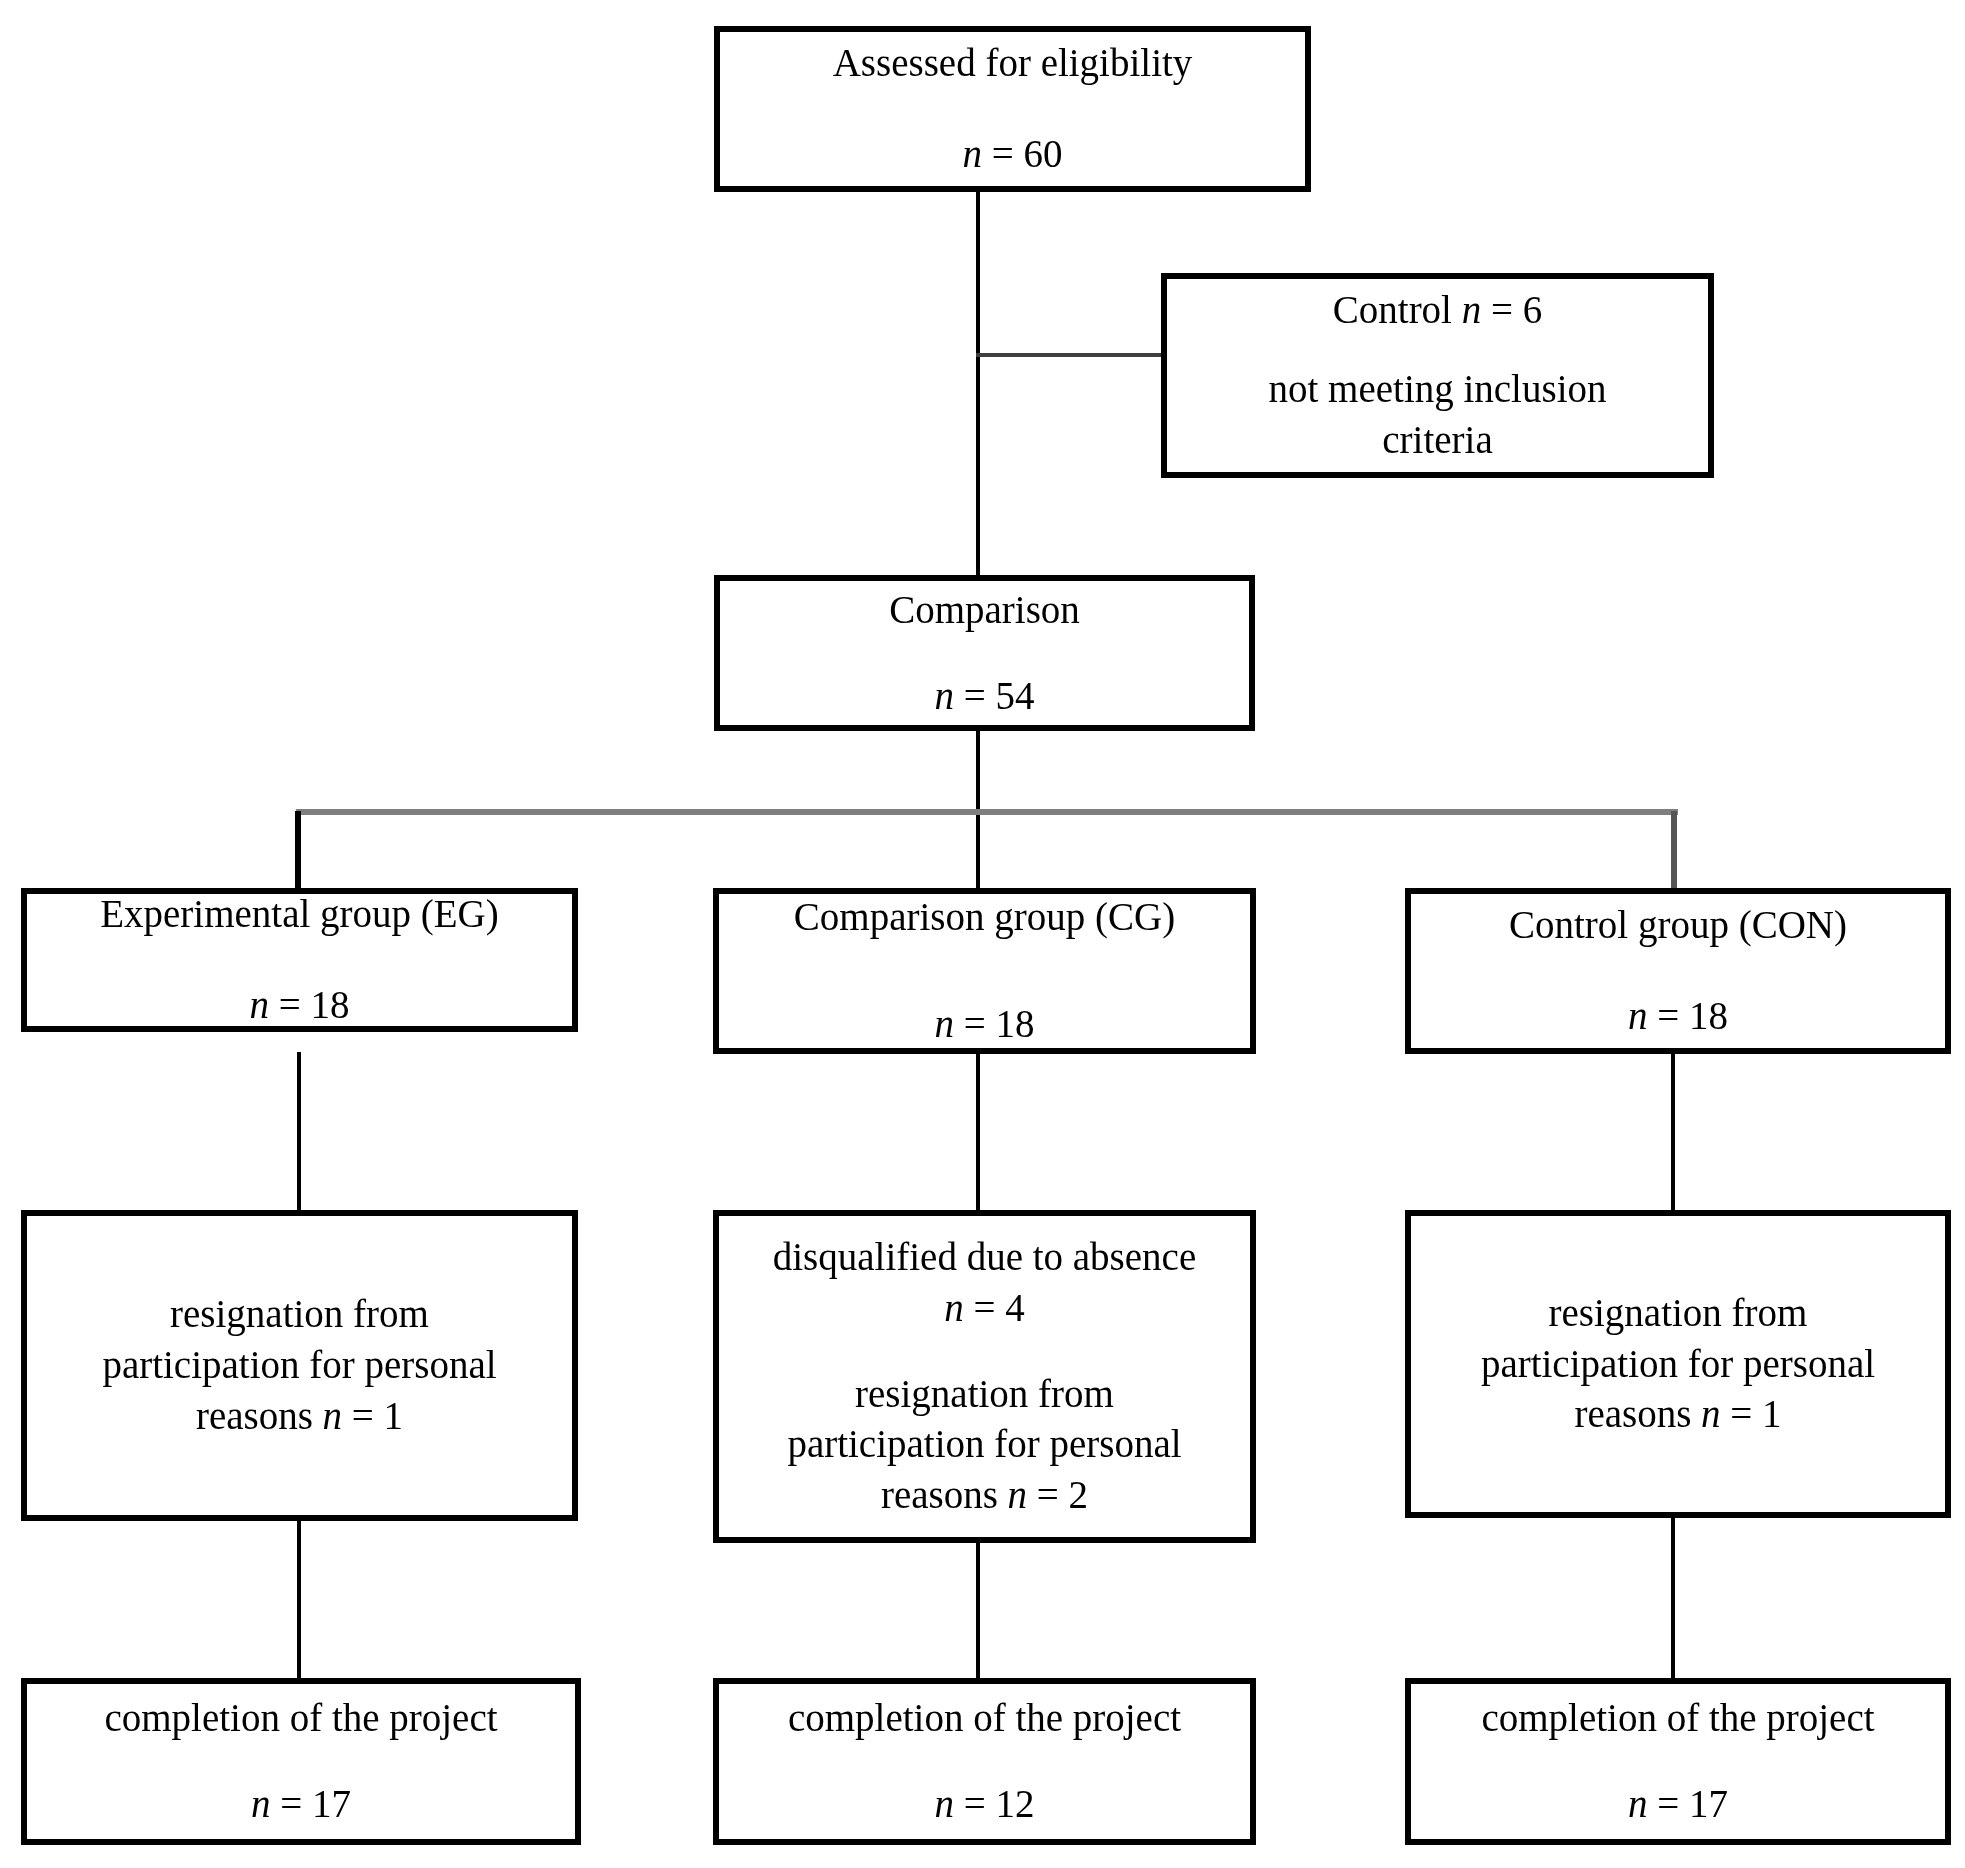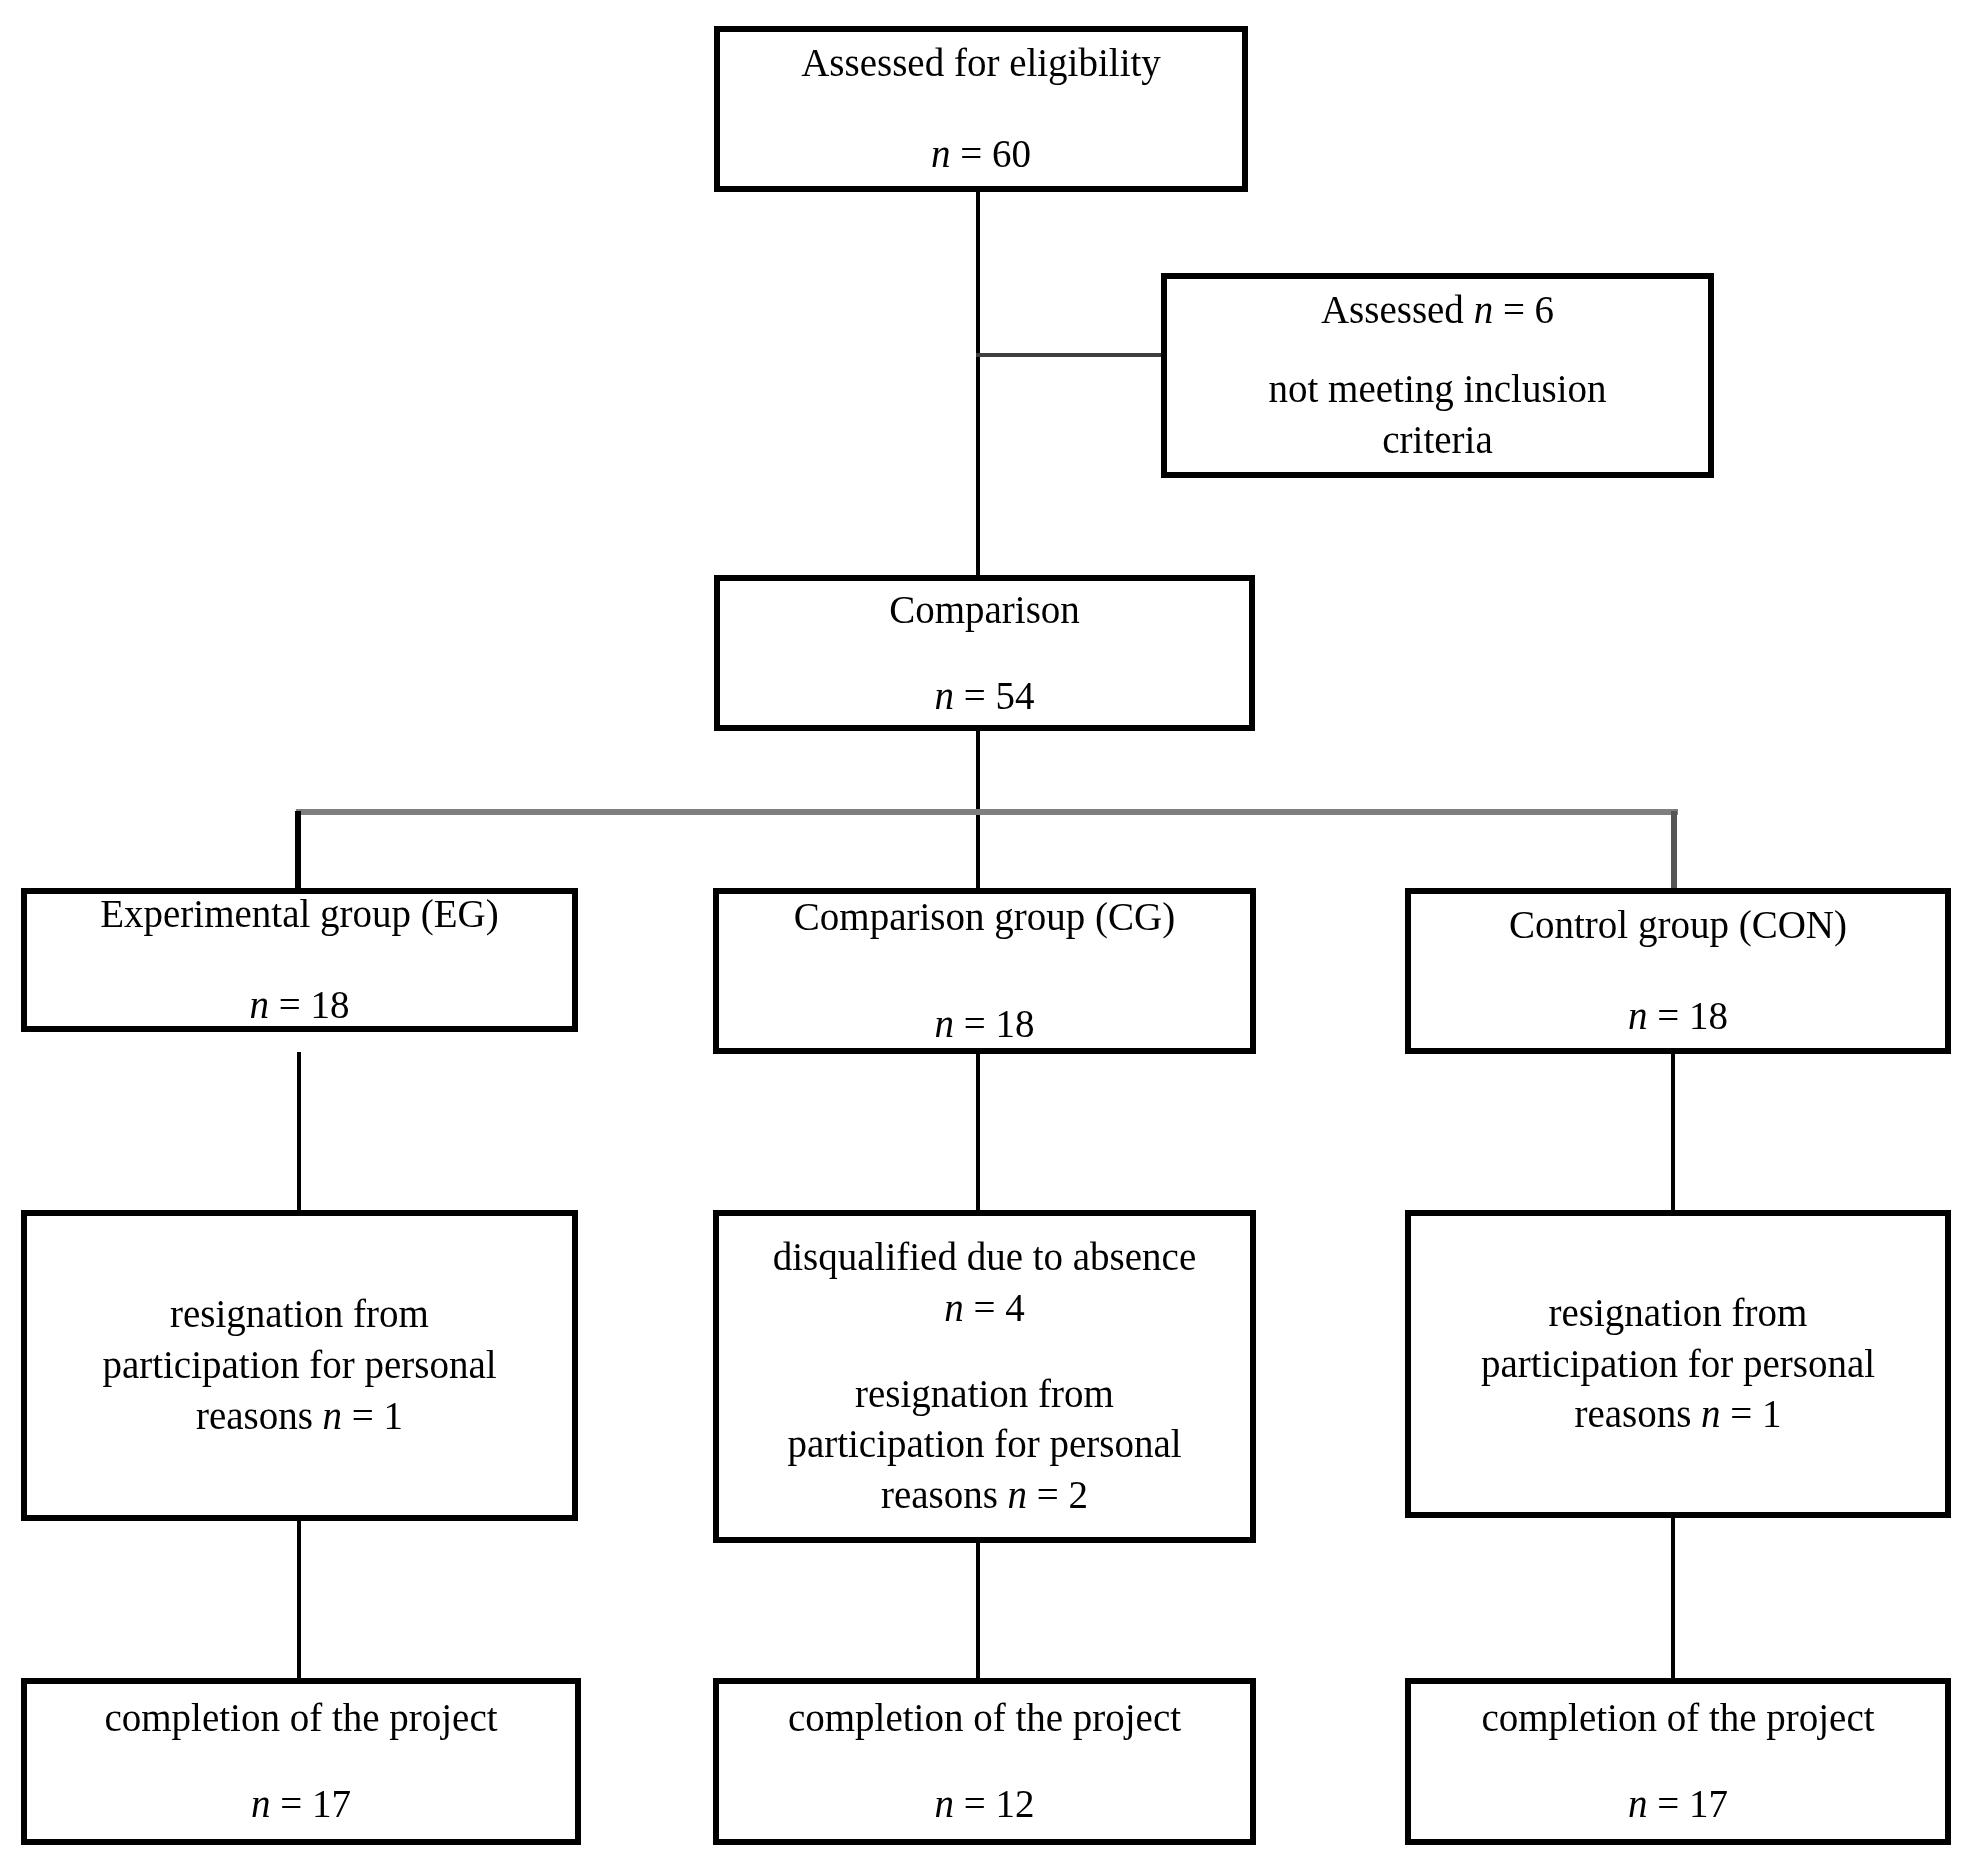--- a/index.html
+++ b/index.html
@@ -24,21 +24,21 @@
     justify-content:center;
     text-align:center;
     z-index:2;
   }
   .box p{margin:0;line-height:1.3;}
   .narrow{width:429px;}
   .conn{position:absolute;background:#000000;z-index:1;}
   i{font-style:italic;}
 
   
-  #n-assessed   {left:714px;top:26px;   width:534px;height:166px;row-gap:40px;justify-content:center;}
+  #n-assessed   {left:714px;top:26px;   width:597px;height:166px;row-gap:40px;justify-content:center;}
   #n-excluded   {left:1161px;top:273px;  width:553px;height:205px;row-gap:28px;}
   #n-allocation {left:714px;top:575px;  width:541px;height:156px;row-gap:35px;}
   #n-eg         {left:21px;  top:888px; width:557px;height:144px;row-gap:40px;}
   #n-cg         {left:713px;top:888px; width:543px;height:166px;row-gap:56px;}
   #n-con        {left:1405px;top:888px; width:546px;height:166px;row-gap:40px;}
   #n-eg-drop    {left:21px;  top:1210px; width:557px;height:311px;row-gap:35px;}
   #n-cg-drop    {left:713px;top:1210px; width:543px;height:333px;row-gap:35px;}
   #n-con-drop   {left:1405px;top:1210px; width:546px;height:308px;row-gap:35px;}
   #n-eg-done    {left:21px;  top:1678px; width:560px;height:167px;row-gap:35px;}
   #n-cg-done    {left:713px;top:1678px; width:543px;height:167px;row-gap:35px;}
@@ -75,21 +75,21 @@
   <div class="conn" id="c-eg-2"></div>
   <div class="conn" id="c-cg-2"></div>
   <div class="conn" id="c-con-2"></div>
 
   <div class="box" id="n-assessed">
     <p><span>Assessed for eligibility</span><i></i><span></span></p>
     <p><span></span><i>n</i><span> = 60</span></p>
   </div>
 
   <div class="box" id="n-excluded">
-    <p><span>Assessed </span><i>n</i><span> = 6</span></p>
+    <p><span>Control </span><i>n</i><span> = 6</span></p>
     <p class="narrow"><span>not meeting inclusion criteria</span><i></i><span></span></p>
   </div>
 
   <div class="box" id="n-allocation">
     <p><span>Comparison</span><i></i><span></span></p>
     <p><span></span><i>n</i><span> = 54</span></p>
   </div>
 
   <div class="box" id="n-eg">
     <p><span>Experimental group (EG)</span><i></i><span></span></p>

